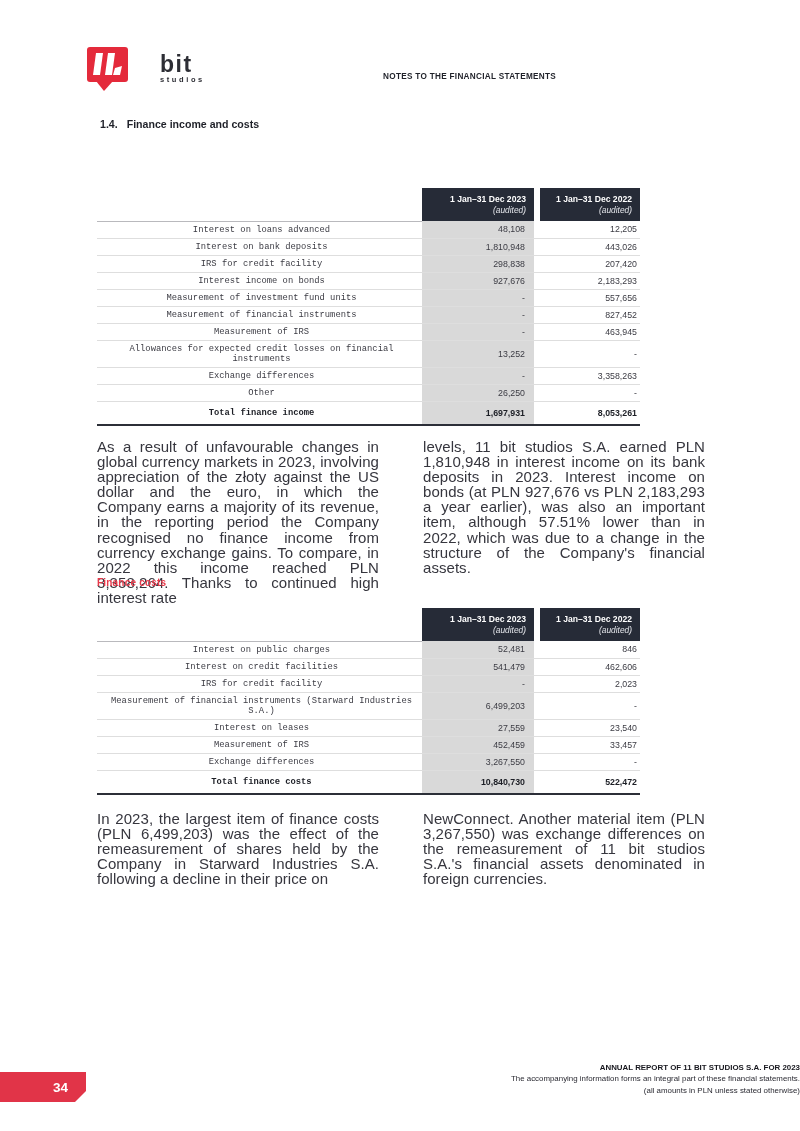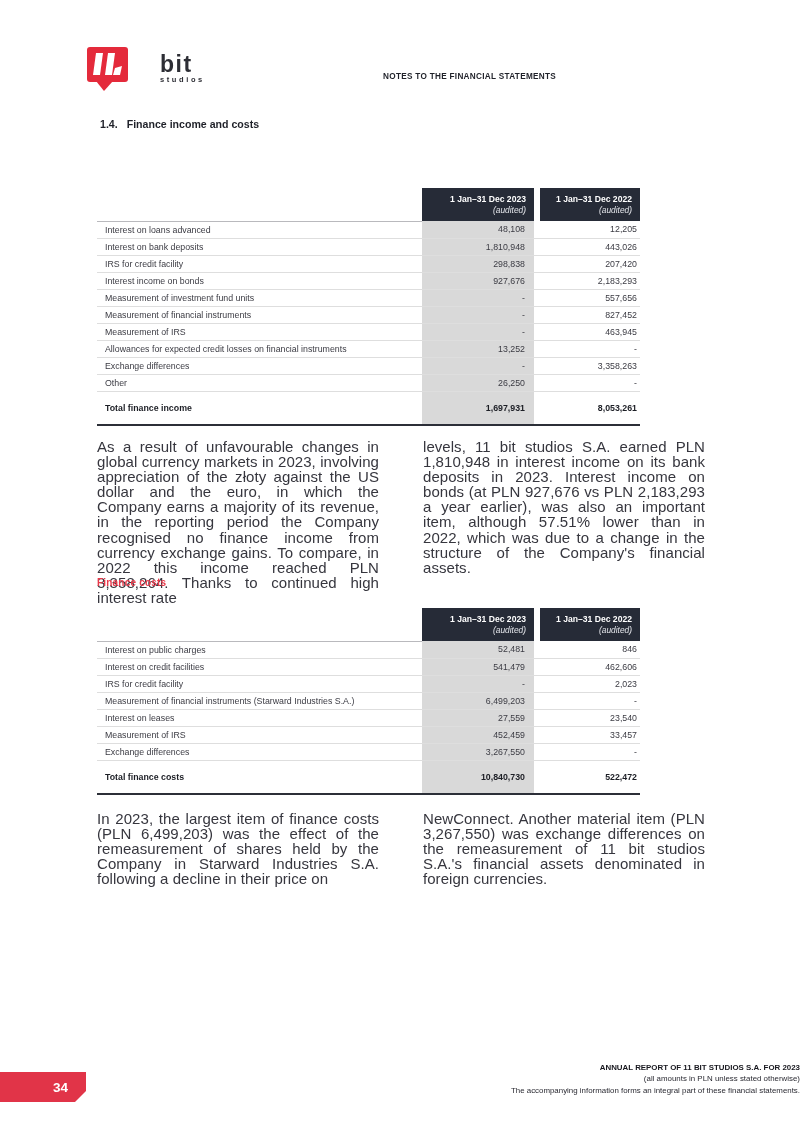--- a/index.html
+++ b/index.html
@@ -44,29 +44,29 @@
   #table-costs  { top:608px; }
   .fin th, .fin td { vertical-align:middle; }
   .fin th.hcell {
     background:#262b37; color:#ffffff; text-align:right;
     padding:6px 8px 5px 4px; font-weight:700; font-size:8.6px; line-height:11px;
   }
   .fin th.hlabel { background:#ffffff; border-bottom:1px solid #b9b9bd; }
   .fin th.hspacer { background:#ffffff; }
   .fin .audited { font-style:italic; font-weight:400; color:#e3e5ea; font-size:8.4px; }
   .fin td { border-bottom:1px solid #dedede; height:16px; }
-  .fin td.label { text-align:left; padding:3px 4px 3px 8px; }
+  .fin td.label { text-align:center; padding:3px 4px 3px 8px;font-family:Liberation Mono, monospace; }
   .fin td.num   { text-align:right; padding:3px 9px 3px 16px; }
   .fin td.num2  { text-align:right; padding:3px 3px 3px 4px; }
   .fin td.g { background:#d9d9d9; }
   .fin td.spacer { background:#ffffff; }
   .fin tr.total td {
     font-weight:700; color:#1c1e25;
     border-top:1.5px solid #2c2f38; border-bottom:2px solid #2c2f38;
-    height:34px;
+    height:24px;
   }
 
   
   .two-col {
     position:absolute; left:97px; width:608px;
     display:flex; justify-content:space-between;
   }
   #commentary-income { top:439px; }
   #commentary-costs  { top:811px; }
   .col {
@@ -292,20 +292,20 @@
     </tbody>
   </table>
 
   <div class="two-col" id="commentary-costs">
     <p class="col">In 2023, the largest item of finance costs (PLN 6,499,203) was the effect of the remeasurement of shares held by the Company in Starward Industries S.A. following a decline in their price on</p>
     <p class="col">NewConnect. Another material item (PLN 3,267,550) was exchange differences on the remeasurement of 11 bit studios S.A.'s financial assets denominated in foreign currencies.</p>
   </div>
 
   <div class="footer-text">
     <div class="l1">ANNUAL REPORT OF 11 BIT STUDIOS S.A. FOR 2023</div>
+    <div>The accompanying information forms an integral part of these financial statements.</div>
     <div>(all amounts in PLN unless stated otherwise)</div>
-    <div>The accompanying information forms an integral part of these financial statements.</div>
   </div>
   <div class="page-badge">
     <span>34</span>
   </div>
 
 </div>
 
 </body></html>

